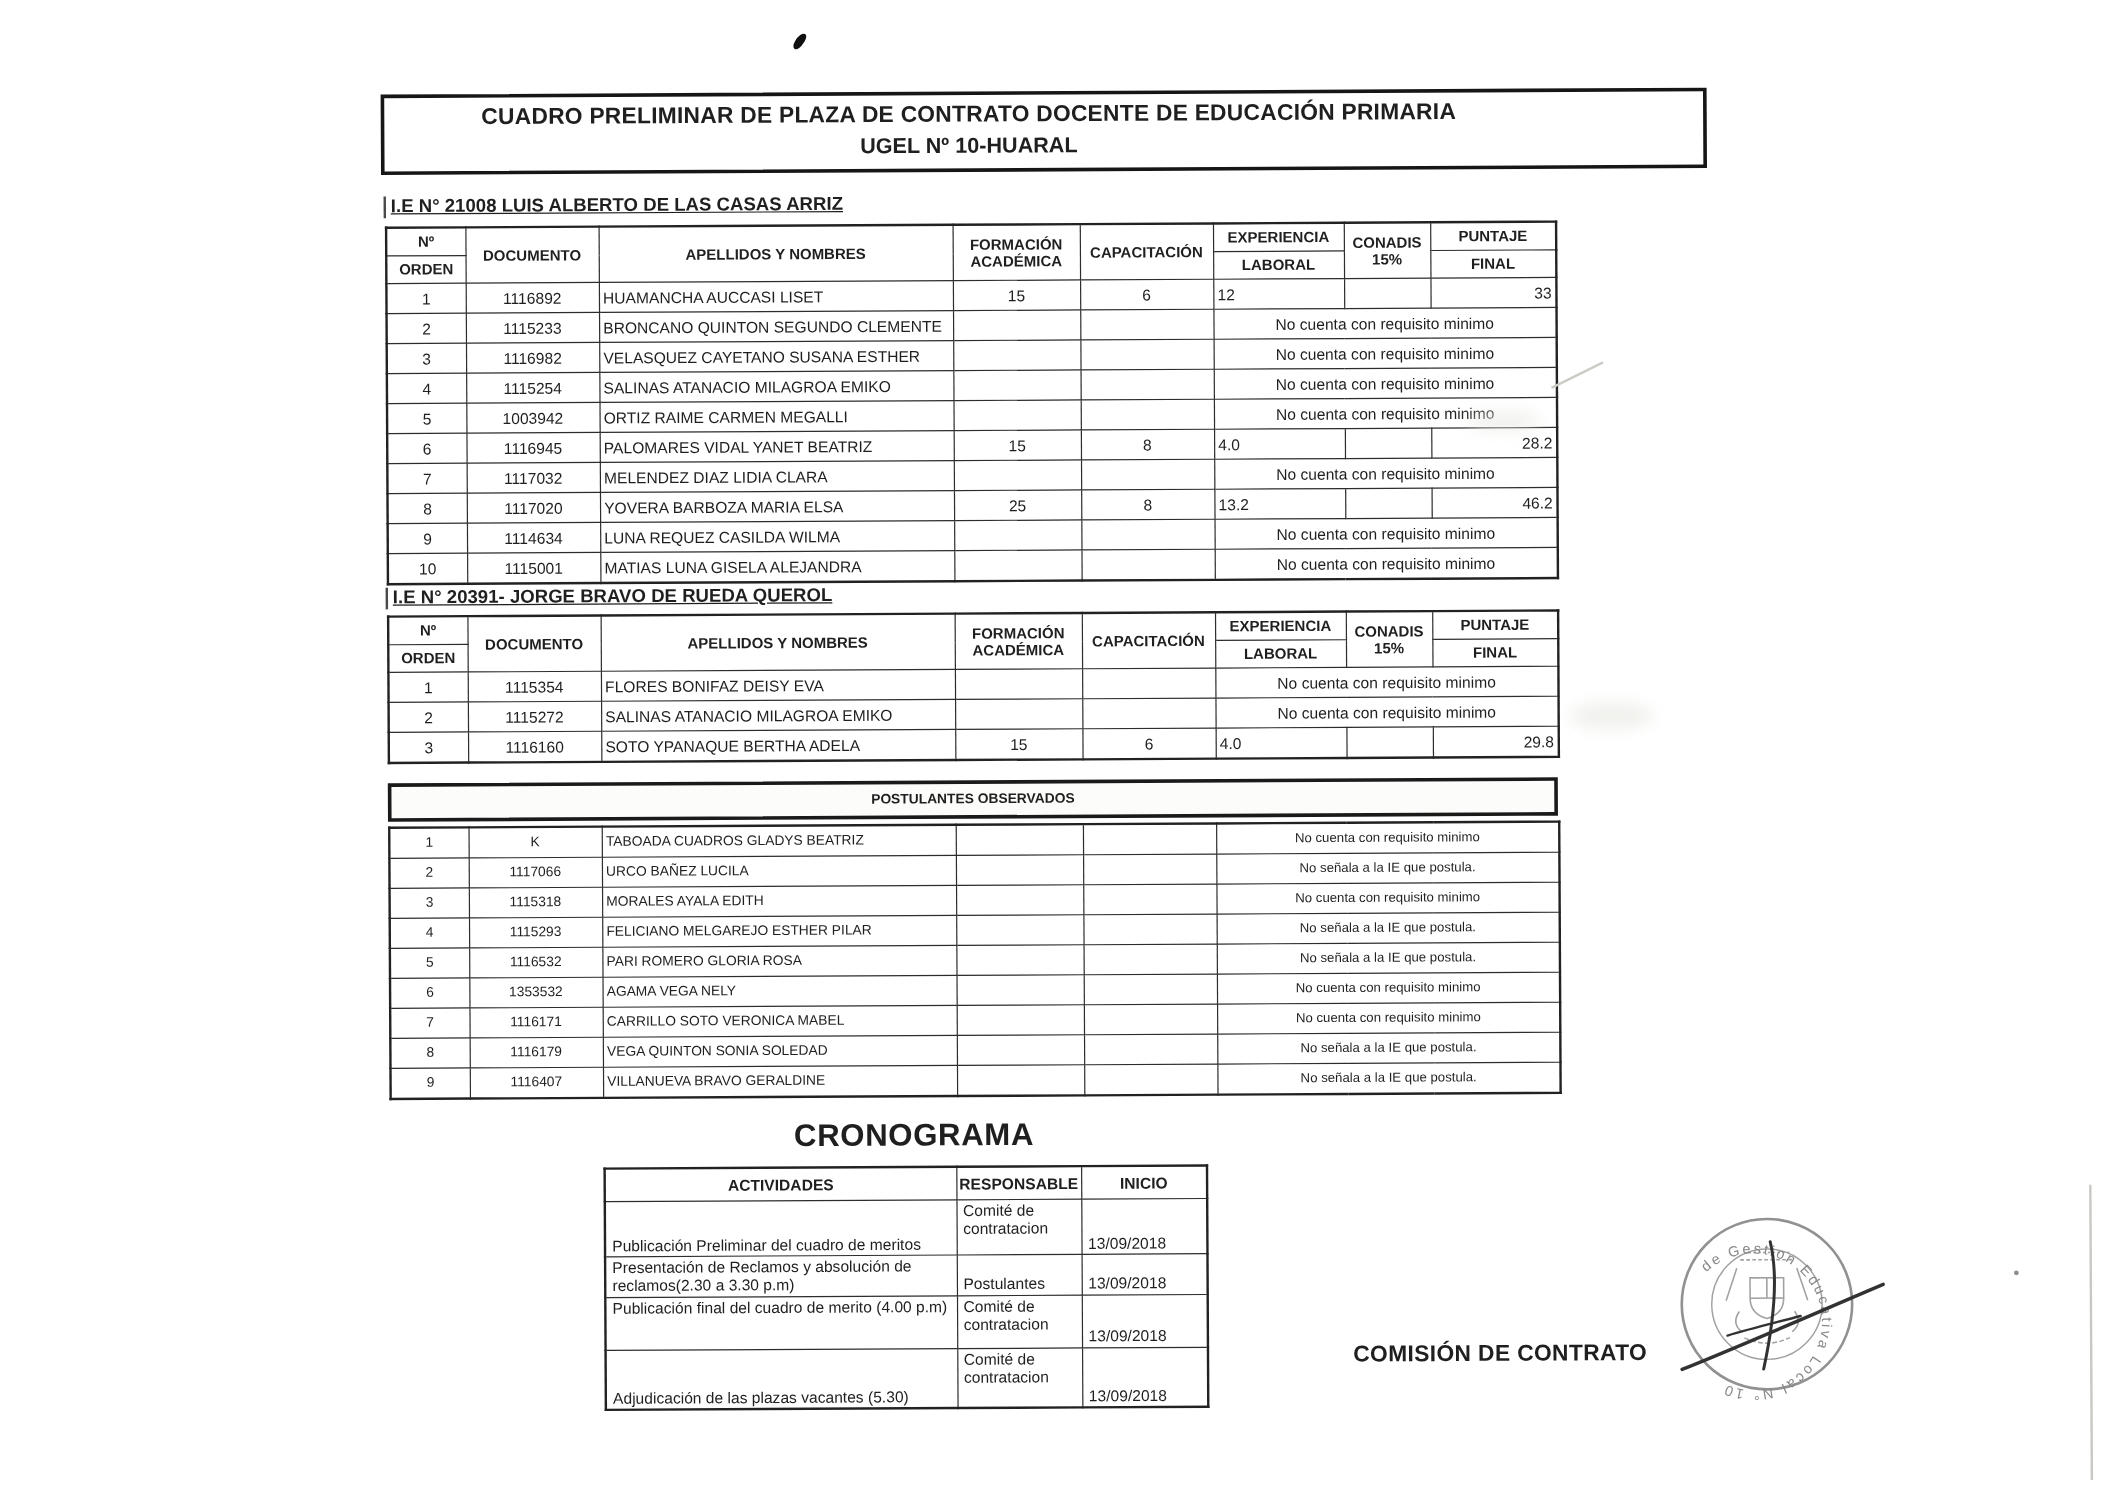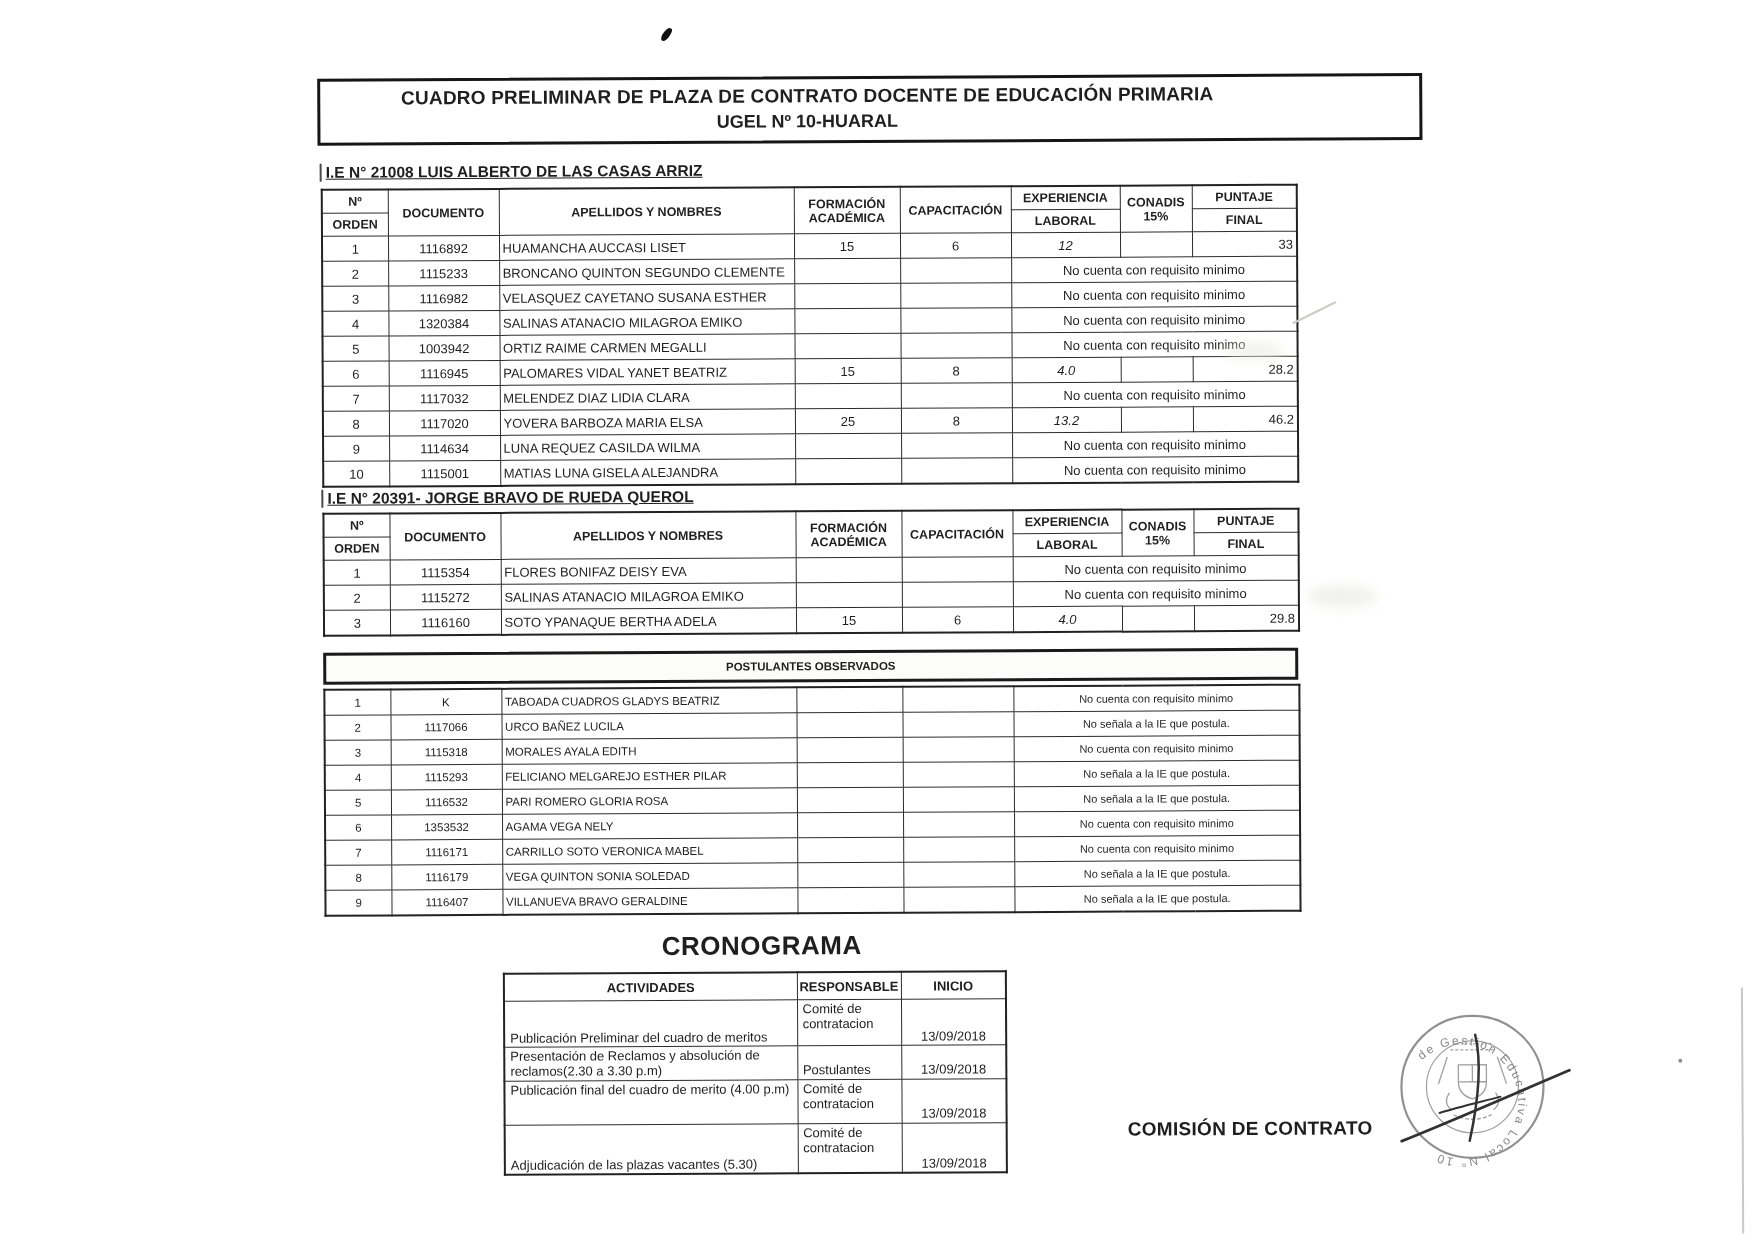--- a/index.html
+++ b/index.html
@@ -16,38 +16,38 @@
   .sec-label { position:absolute; left:322px; font-size:15.5px; font-weight:700;
                text-decoration:underline; border-left:2px solid #4a4a4a; padding-left:4px; }
 
   table { border-collapse:collapse; position:absolute; left:323px; table-layout:fixed; background:#fff; }
   .merit { width:975px; border:2px solid #222; font-size:13px; }
   .merit th { border:1px solid #2d2d2d; font-size:12.5px; font-weight:700; height:22px;
               padding:0 2px; text-align:center; line-height:1.12; }
   .merit td { border:1px solid #2d2d2d; height:24px; padding:0 3px; overflow:hidden; white-space:nowrap; }
   .ac { text-align:center; }
   .nm { text-align:left; padding-left:7px; }
-  .ex { text-align:center; padding-left:16px;font-style:italic; }
+  .ex { text-align:left; padding-left:16px; }
   .pt { text-align:right; padding-right:14px; }
   .rk { text-align:center; }
 
   .obs { font-size:11.5px; }
   .obs td { height:24px; }
   .obs .rk { font-size:11px; }
   .obs-title { position:absolute; left:323px; top:650px; width:969px; height:26px; border:3px solid #1a1a1a;
                text-align:center; line-height:26px; font-size:11.5px; font-weight:700; background:#fcfcfb; }
 
   .crono-title { position:absolute; left:625px; top:930px; width:270px; text-align:center;
                  font-size:26px; font-weight:700; letter-spacing:.5px; }
   .crono { left:501px; top:971px; width:502px; border:2px solid #222; font-size:13px; }
   .crono th { border:1px solid #2d2d2d; font-weight:700; height:24px; text-align:center; font-size:13px; }
   .crono td { border:1px solid #2d2d2d; padding:1px 5px; line-height:1.18; }
   .act { text-align:left; vertical-align:bottom; }
   .res { text-align:left; vertical-align:top; white-space:pre-line; }
-  .ini { text-align:center; vertical-align:bottom; padding-bottom:3px; }
+  .ini { vertical-align:bottom; padding-bottom:3px; }
   .vb  { vertical-align:bottom; }
 
   .comision { position:absolute; left:1125px; top:1120px; font-size:19px; font-weight:700; letter-spacing:.3px; }
   .stamp { position:absolute; left:1385px; top:1008px; overflow:visible; }
 
   
   .ink-mark { position:absolute; left:666px; top:26px; width:7px; height:15px; background:#101010;
               border-radius:65% 35% 60% 40%; transform:rotate(30deg); }
   .vline { position:absolute; left:1739px; top:992px; width:2px; height:246px; background:#c8c8c4; }
   .dot { position:absolute; left:1676px; top:1063px; width:4px; height:4px; border-radius:50%; background:#8d8d8d; }
@@ -125,21 +125,21 @@
           <tr>
             <td class="ac">3</td>
             <td class="ac">1116982</td>
             <td class="nm">VELASQUEZ CAYETANO SUSANA ESTHER</td>
             <td class="ac"></td>
             <td class="ac"></td>
             <td class="rk" colspan="3">No cuenta con requisito minimo</td>
           </tr>
           <tr>
             <td class="ac">4</td>
-            <td class="ac">1320384</td>
+            <td class="ac">1115254</td>
             <td class="nm">SALINAS ATANACIO MILAGROA EMIKO</td>
             <td class="ac"></td>
             <td class="ac"></td>
             <td class="rk" colspan="3">No cuenta con requisito minimo</td>
           </tr>
           <tr>
             <td class="ac">5</td>
             <td class="ac">1003942</td>
             <td class="nm">ORTIZ RAIME CARMEN MEGALLI</td>
             <td class="ac"></td>

